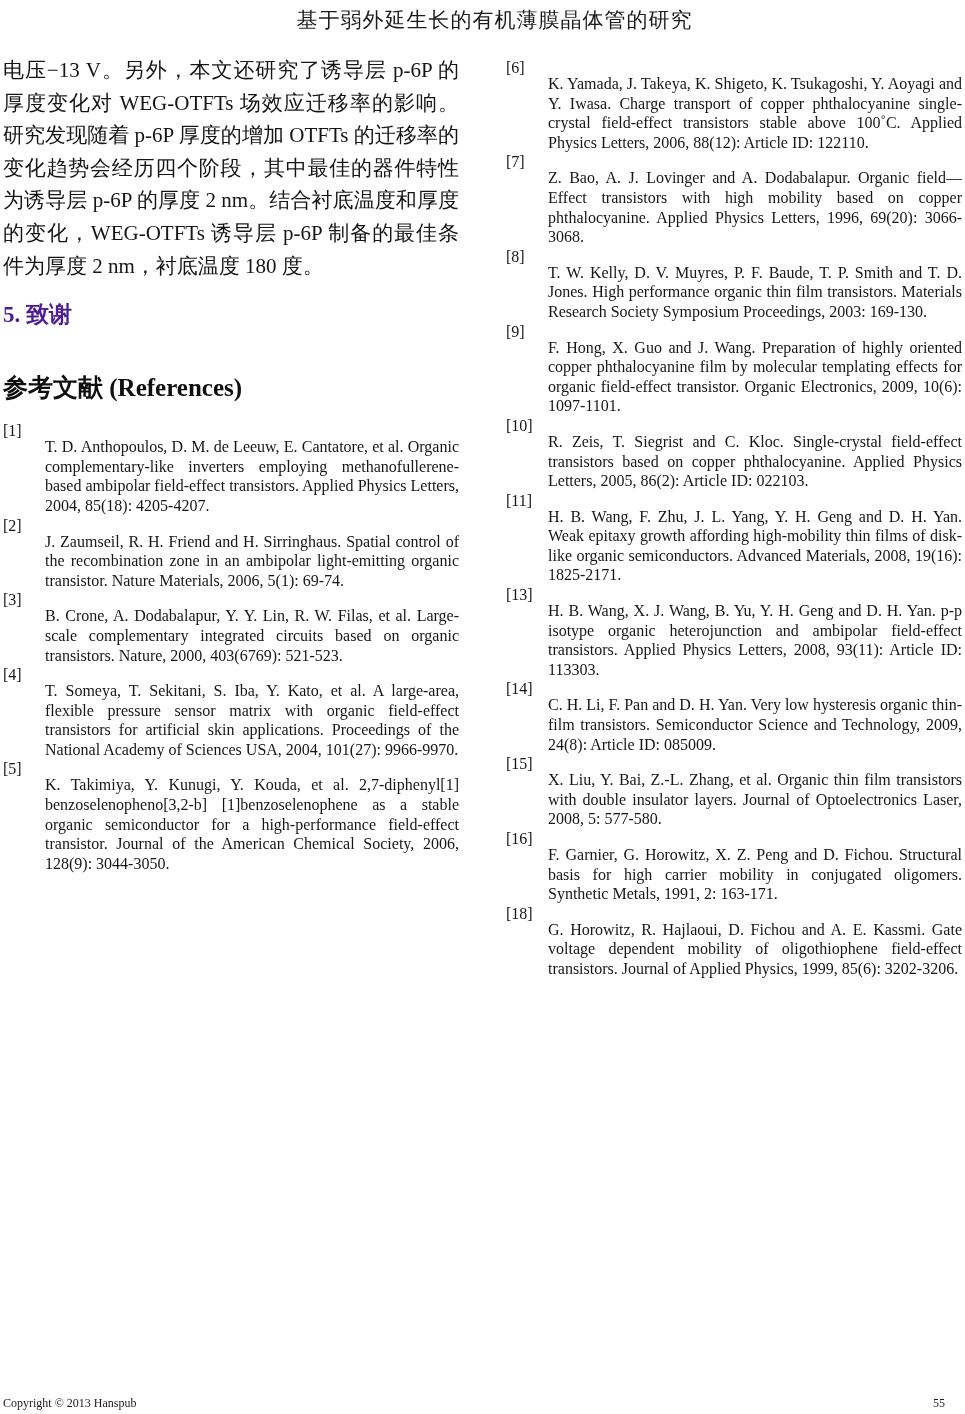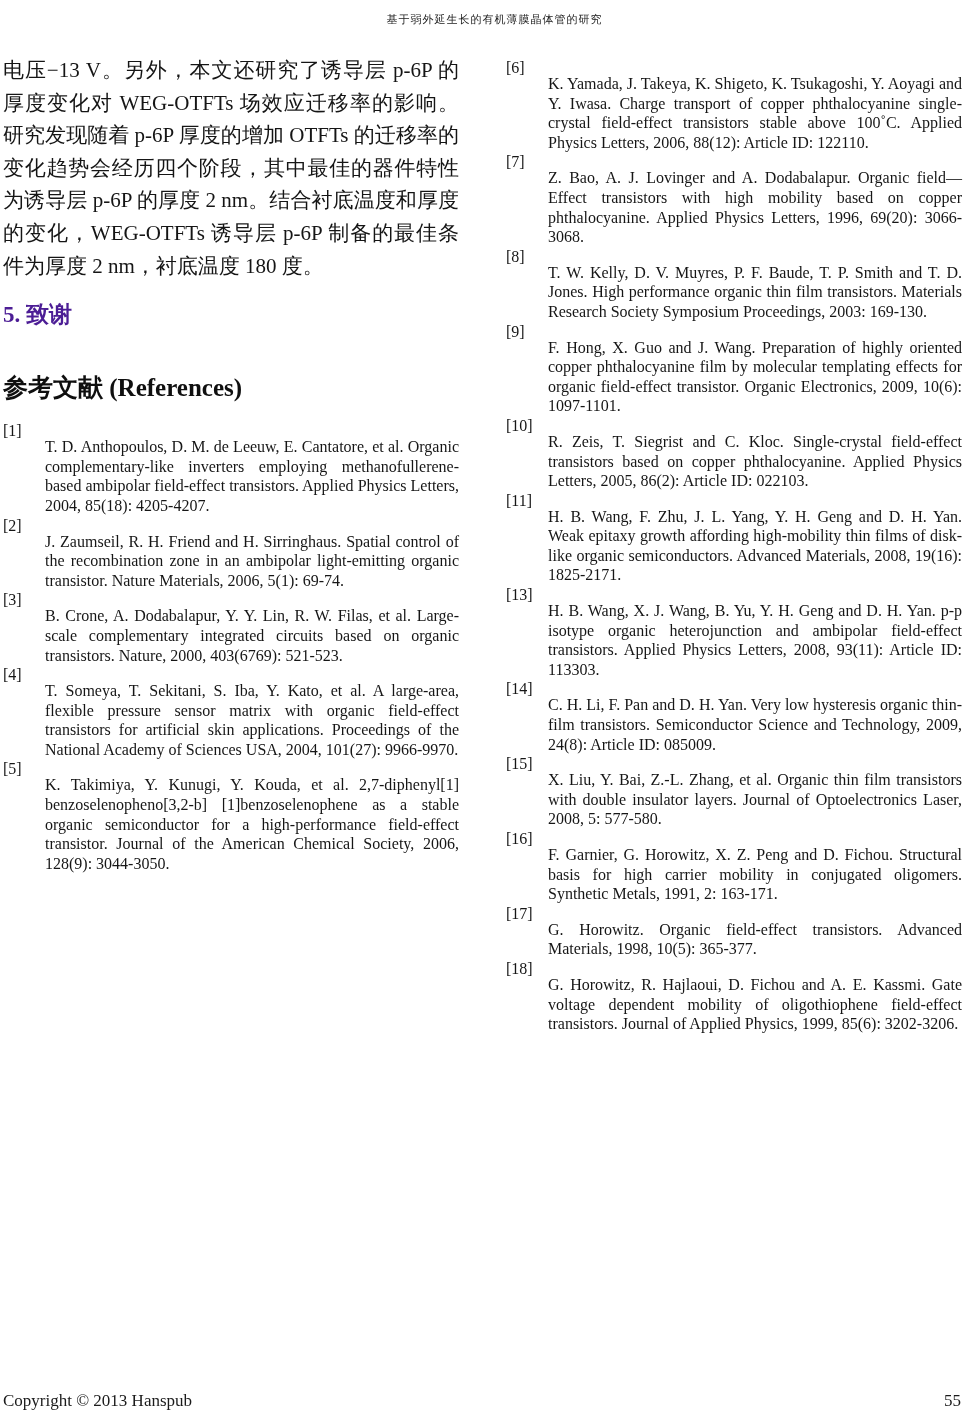--- a/index.html
+++ b/index.html
@@ -8,25 +8,25 @@
     position: relative;
     width: 965px;
     height: 1414px;
     background: #ffffff;
     color: #111111;
     font-family: "Liberation Serif", "DejaVu Serif", serif;
     overflow: hidden;
   }
   .header-title {
     position: absolute;
-    top: 12px;
+    top: 6px;
     left: 0;
     width: 100%;
     text-align: center;
-    font-size: 11px;
+    font-size: 21px;
     letter-spacing: 1px;
     color: #1b1b1b;
     padding-left: 24px;
   }
   .columns {
     position: absolute;
     top: 54px;
     left: 3px;
     right: 3px;
     display: flex;
@@ -74,26 +74,26 @@
     width: 42px;
   }
   .ref-text {
     flex: 1 1 auto;
     text-align: justify;
     margin-top: 16px;
   }
   .footer {
     position: absolute;
     left: 3px;
-    right: 4px;
+    right: 20px;
     bottom: 3px;
     display: flex;
     justify-content: space-between;
     align-items: baseline;
-    font-size: 17px;
+    font-size: 12px;
     color: #1b1b1b;
   }
 </style>
 </head>
 <body>
 
 <div class="page">
 
   <div class="header-title">基于弱外延生长的有机薄膜晶体管的研究</div>
 
@@ -167,24 +167,20 @@
         </div>
         <div class="ref">
           <span class="ref-num">[15]</span>
           <span class="ref-text">X. Liu, Y. Bai, Z.-L. Zhang, et al. Organic thin film transistors with double insulator layers. Journal of Optoelectronics Laser, 2008, 5: 577-580.</span>
         </div>
         <div class="ref">
           <span class="ref-num">[16]</span>
           <span class="ref-text">F. Garnier, G. Horowitz, X. Z. Peng and D. Fichou. Structural basis for high carrier mobility in conjugated oligomers. Synthetic Metals, 1991, 2: 163-171.</span>
         </div>
         <div class="ref">
-          <span class="ref-num">[17]</span>
-          <span class="ref-text">G. Horowitz. Organic field-effect transistors. Advanced Materials, 1998, 10(5): 365-377.</span>
-        </div>
-        <div class="ref">
           <span class="ref-num">[18]</span>
           <span class="ref-text">G. Horowitz, R. Hajlaoui, D. Fichou and A. E. Kassmi. Gate voltage dependent mobility of oligothiophene field-effect transistors. Journal of Applied Physics, 1999, 85(6): 3202-3206.</span>
         </div>
       </div>
     </div>
 
   </div>
 
   <div class="footer">
     <span>Copyright © 2013 Hanspub</span>

